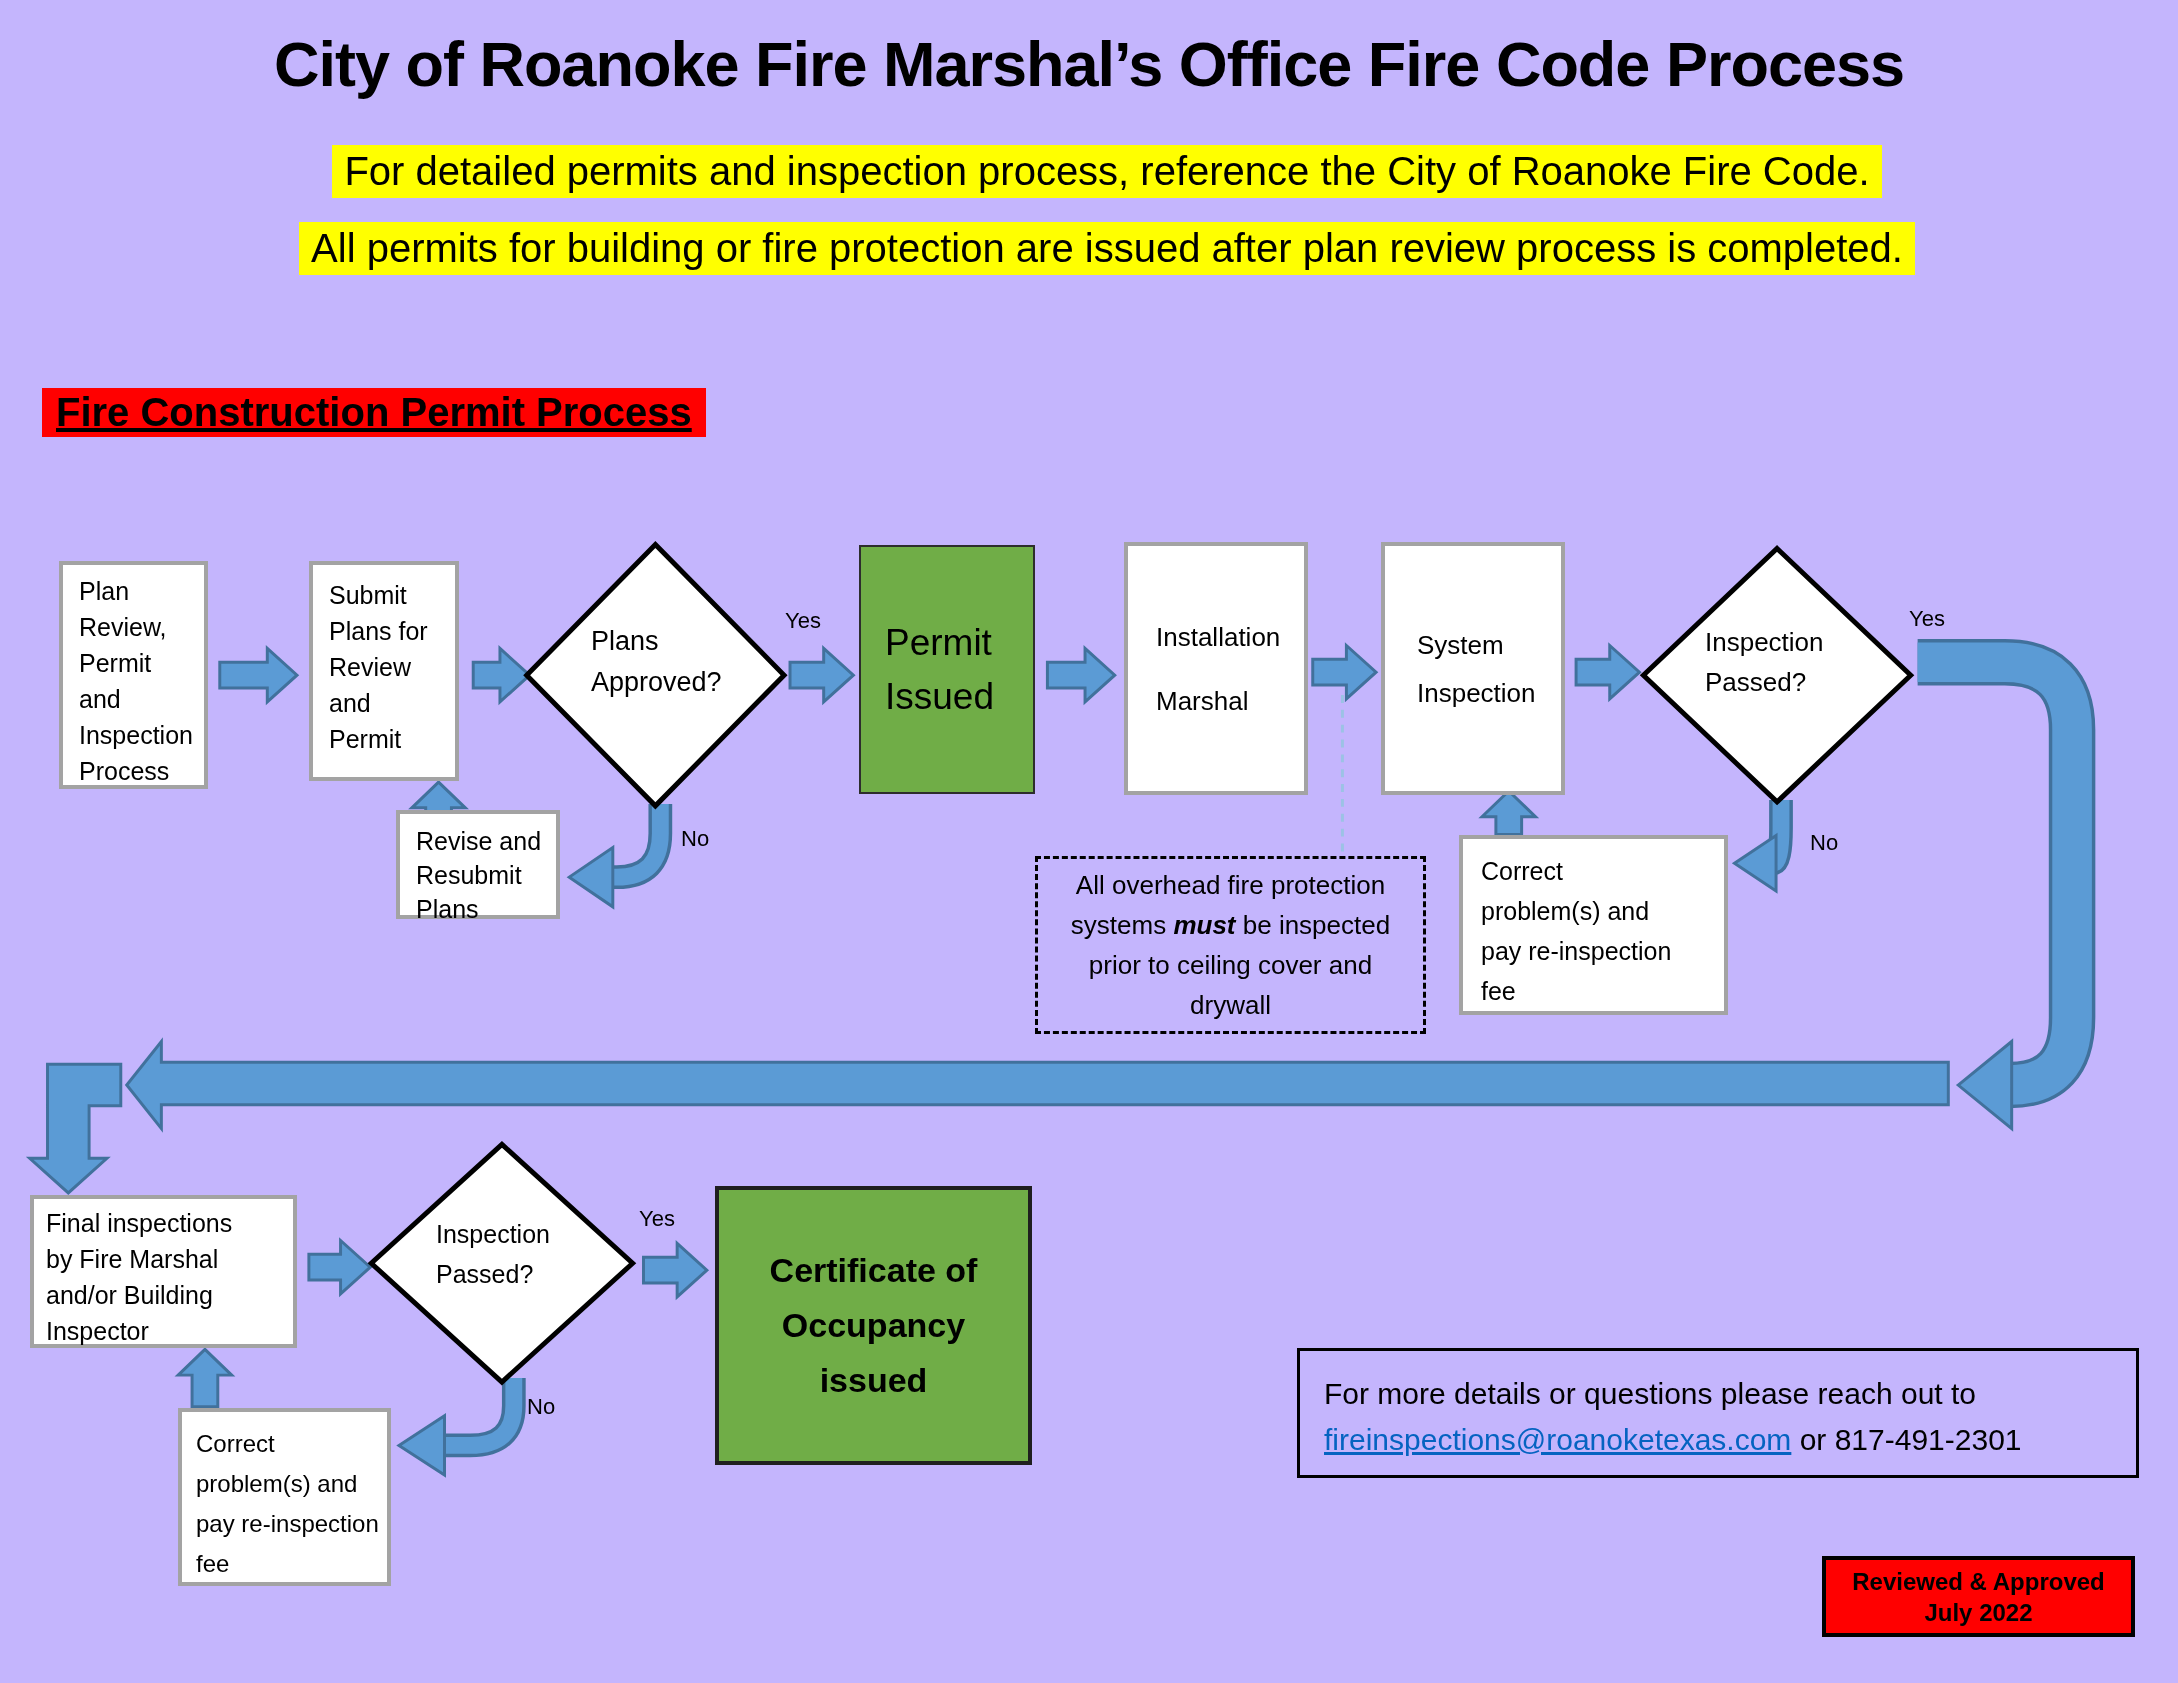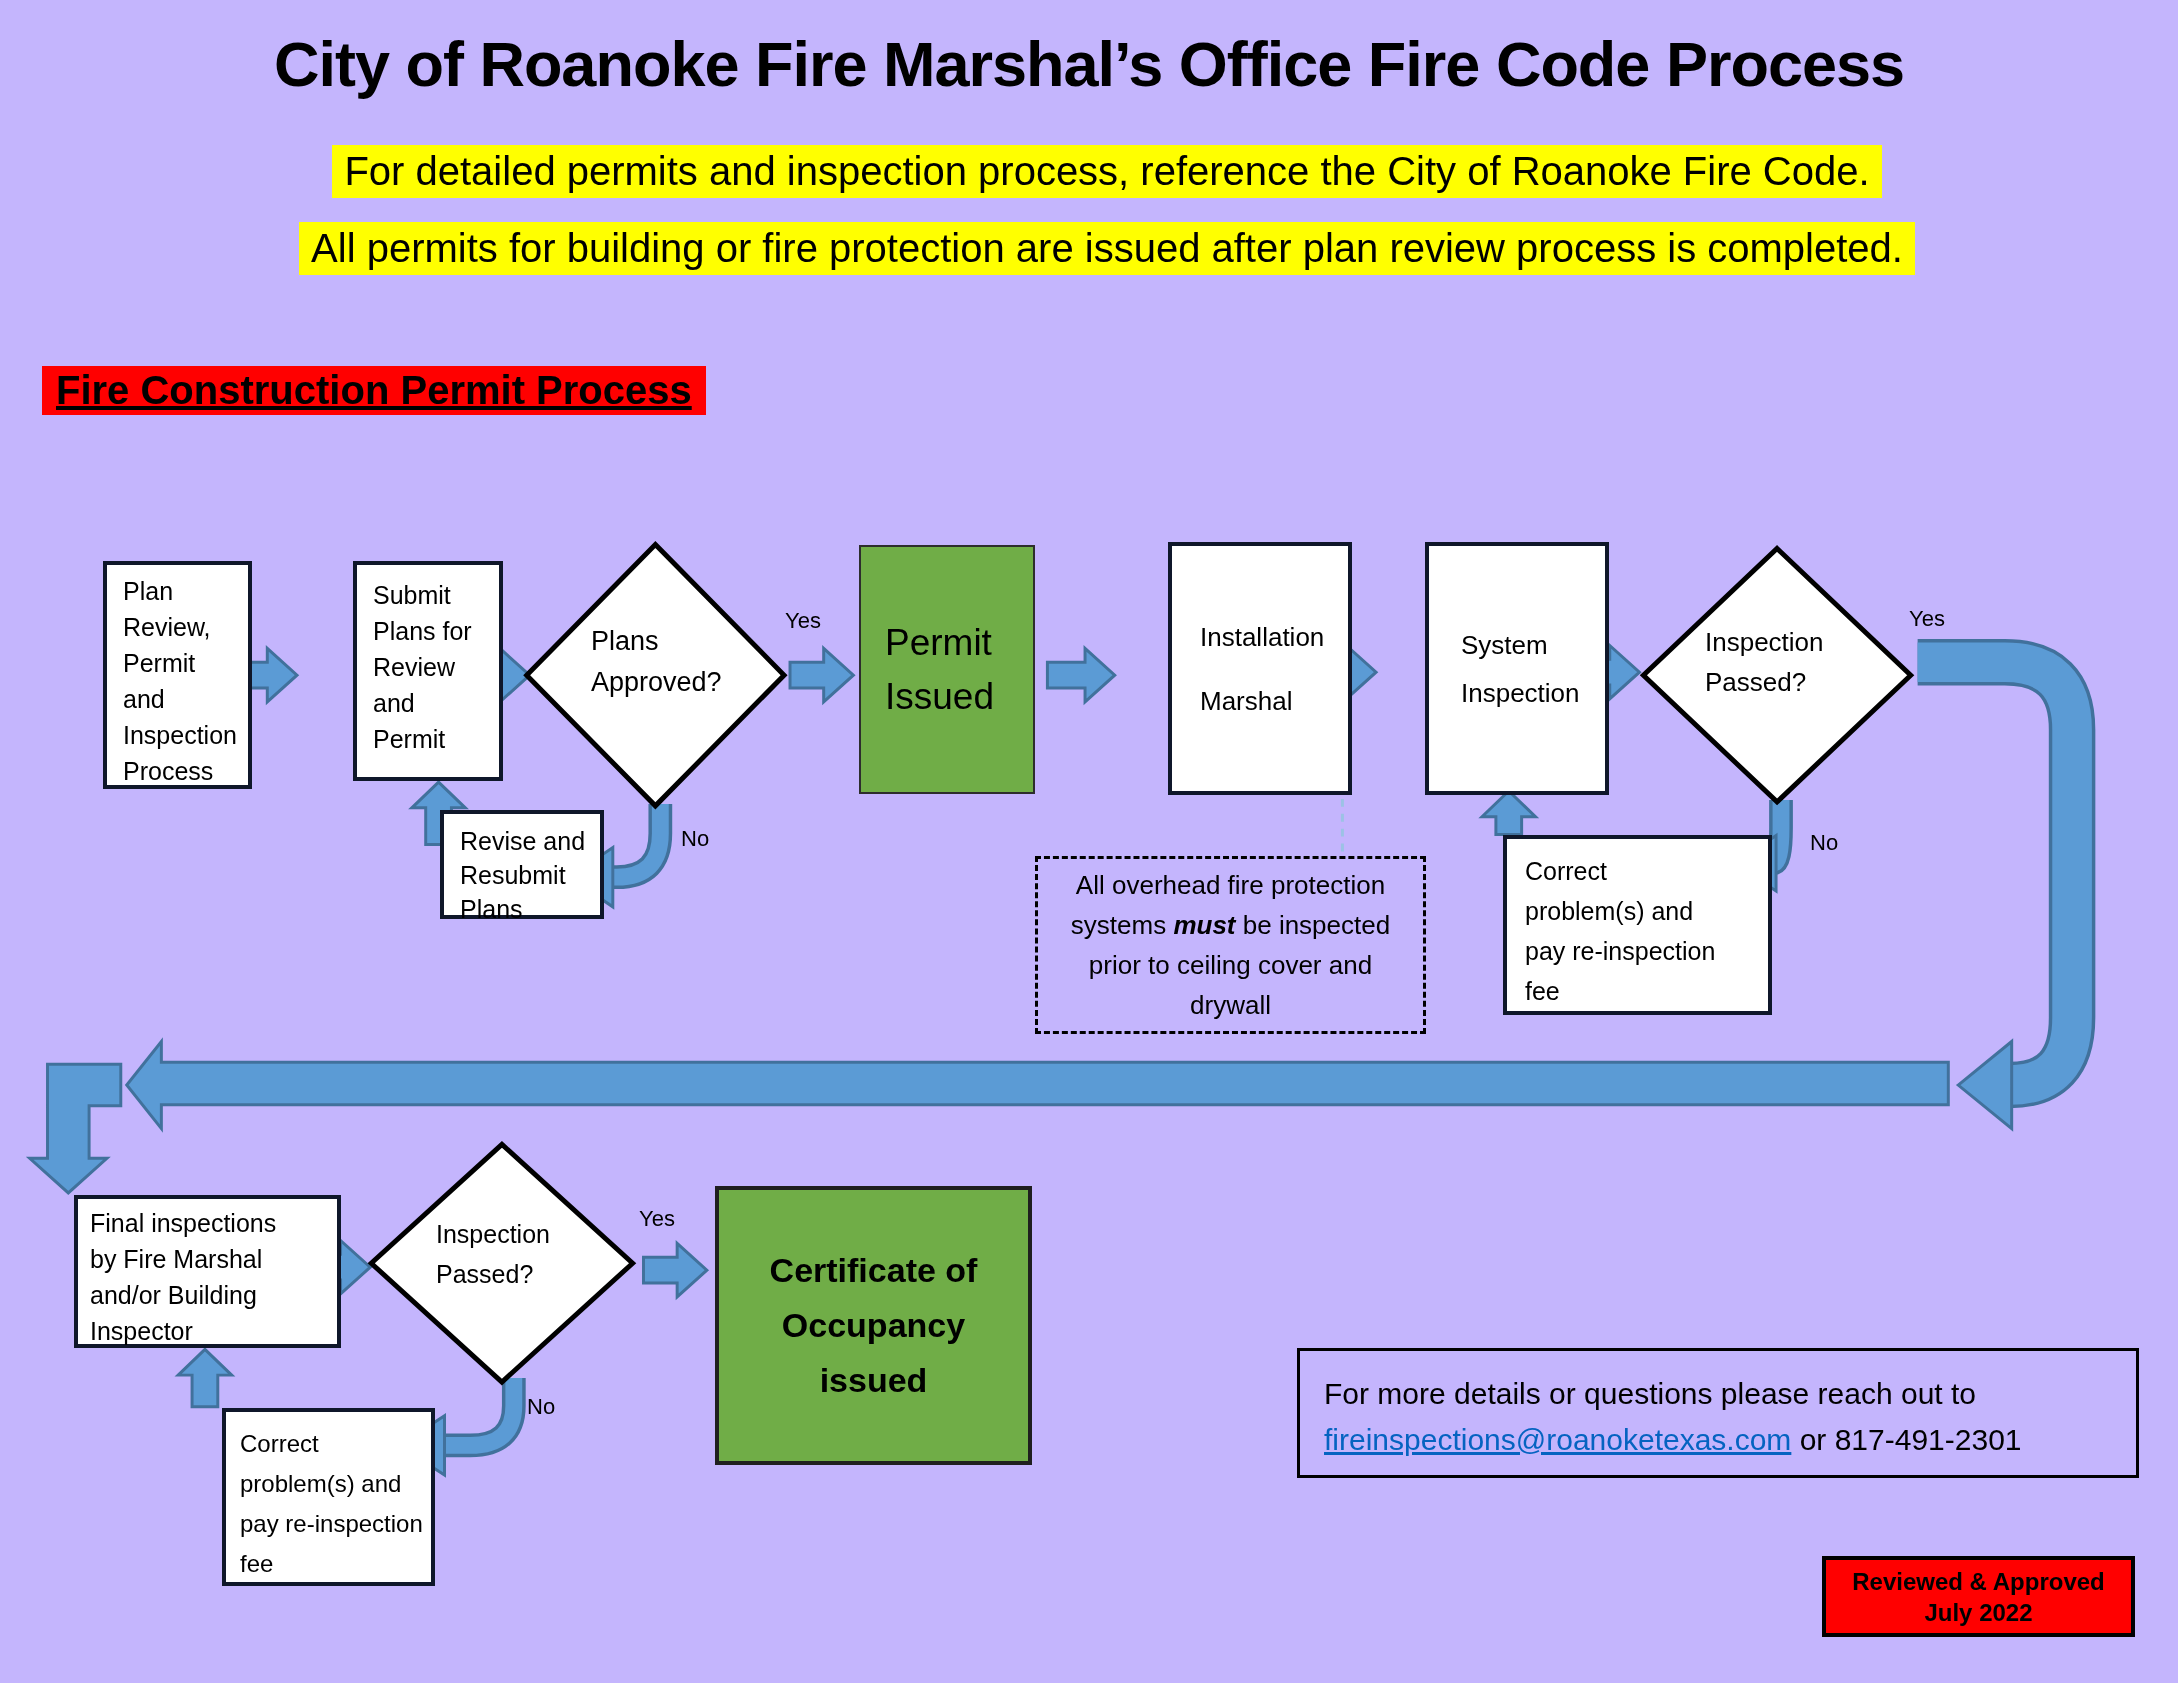--- a/index.html
+++ b/index.html
@@ -5,22 +5,22 @@
   html,body{margin:0;padding:0;background:#ffffff;}
   #canvas{position:relative;width:2178px;height:1683px;background:#c4b5fd;overflow:hidden;
           font-family:"Liberation Sans", sans-serif;color:#000;padding-left:40px;}
   .abs{position:absolute;}
   svg{position:absolute;left:0;top:0;}
   .page-title{width:2178px;text-align:center;font-size:63px;font-weight:800;letter-spacing:-1px;}
   .hl-row{width:2178px;text-align:center;}
   .hl{display:inline-block;background:#FFFF00;font-size:40px;padding:4px 12px;margin-left:36px;}
   .section-head{display:inline-block;background:#FF0000;font-size:40px;font-weight:bold;
                 text-decoration:underline;text-decoration-thickness:4px;padding:2px 14px;}
-  .box{border:4px solid #0f172a;background:#fff;white-space:pre-line;box-sizing:border-box;
-       font-size:25px;line-height:36px;margin-left:44px;}
+  .box{border:4px solid #a3a3a3;background:#fff;white-space:pre-line;box-sizing:border-box;
+       font-size:25px;line-height:36px;}
   .diamond-text{white-space:pre-line;font-size:27px;line-height:41px;}
   .flow-label{font-size:22px;}
   .green{background:#70AD47;box-sizing:border-box;white-space:pre-line;}
   .note-box{border:3px dashed #000;box-sizing:border-box;display:flex;flex-direction:column;
             justify-content:center;text-align:center;font-size:26px;line-height:40px;}
   .contact-box{border:3px solid #000;box-sizing:border-box;font-size:30px;line-height:46px;
                padding:20px 24px;}
   .link{color:#0563C1;text-decoration:underline;}
   .approved-box{background:#FF0000;border:4px solid #000;box-sizing:border-box;display:flex;
                 align-items:center;justify-content:center;text-align:center;font-weight:bold;
@@ -79,21 +79,21 @@
     <polygon class="diamond" points="507,1156 639,1276 507,1396 375,1276"></polygon>
   </svg>
 
   <div class="abs page-title" style="top:28px;left:0;">City of Roanoke Fire Marshal’s Office Fire Code Process</div>
   <div class="abs hl-row" style="top:145px;left:0;">
     <span class="hl">For detailed permits and inspection process, reference the City of Roanoke Fire Code.</span>
   </div>
   <div class="abs hl-row" style="top:222px;left:0;">
     <span class="hl">All permits for building or fire protection are issued after plan review process is completed.</span>
   </div>
-  <div class="abs" style="top:366px;left:42px;">
+  <div class="abs" style="top:388px;left:42px;">
     <span class="section-head">Fire Construction Permit Process</span>
   </div>
 
   <div class="abs box" style="left:59px;top:561px;width:149px;height:228px;padding:8px 0 0 16px;line-height:36px;">Plan
 Review,
 Permit
 and
 Inspection
 Process</div>
 

